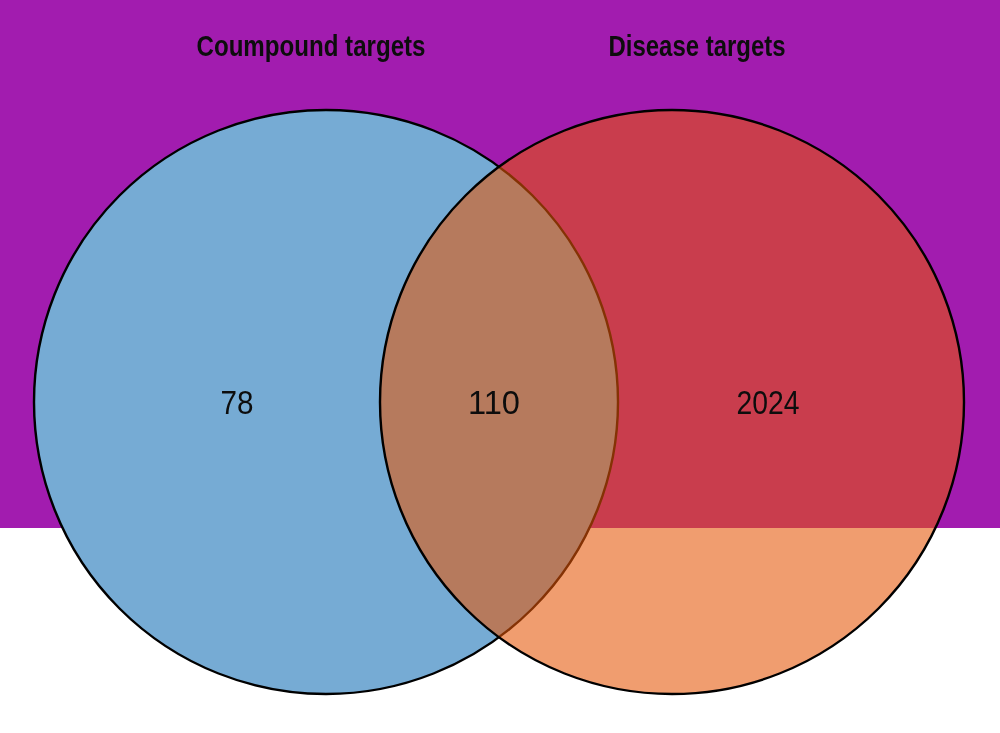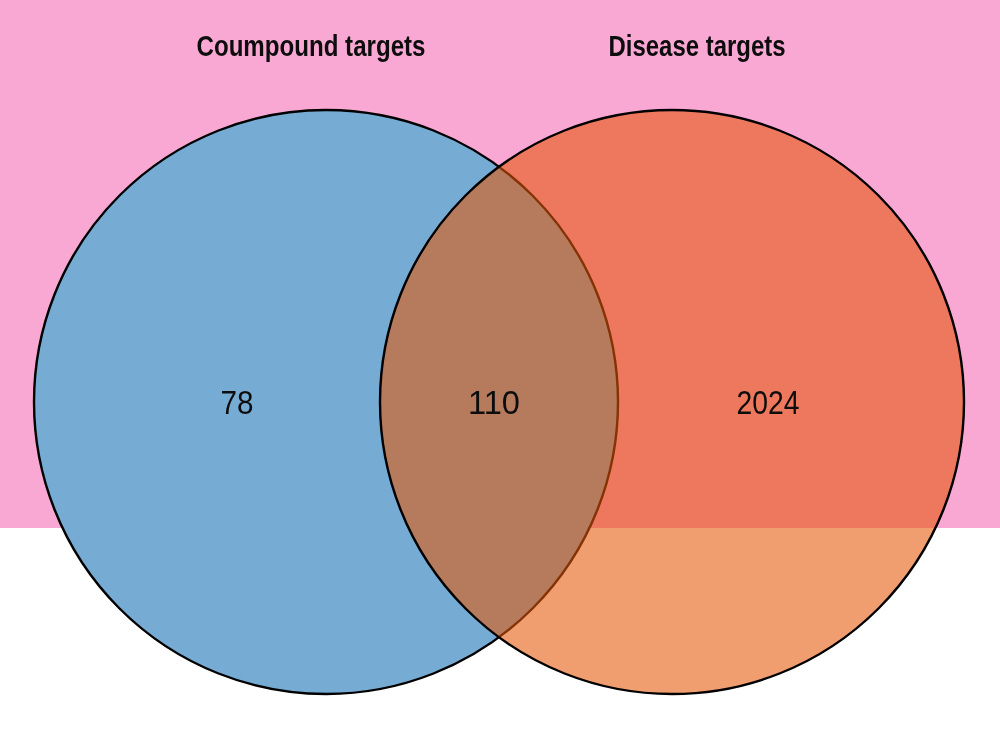--- a/index.html
+++ b/index.html
@@ -8,21 +8,21 @@
     background: #ffffff;
     width: 1000px;
     height: 733px;
     overflow: hidden;
     font-family: "Liberation Sans", sans-serif;
   }
   .venn-wrap {
     position: relative;
     width: 1000px;
     height: 528px;
-    background: #f9a8d4;
+    background: #a21caf;
   }
   svg text {
     fill: #0d0d0d;
     font-family: "Liberation Sans", sans-serif;
   }
   .set-title {
     font-size: 29px;
     font-weight: 600;
   }
   .count-label {

